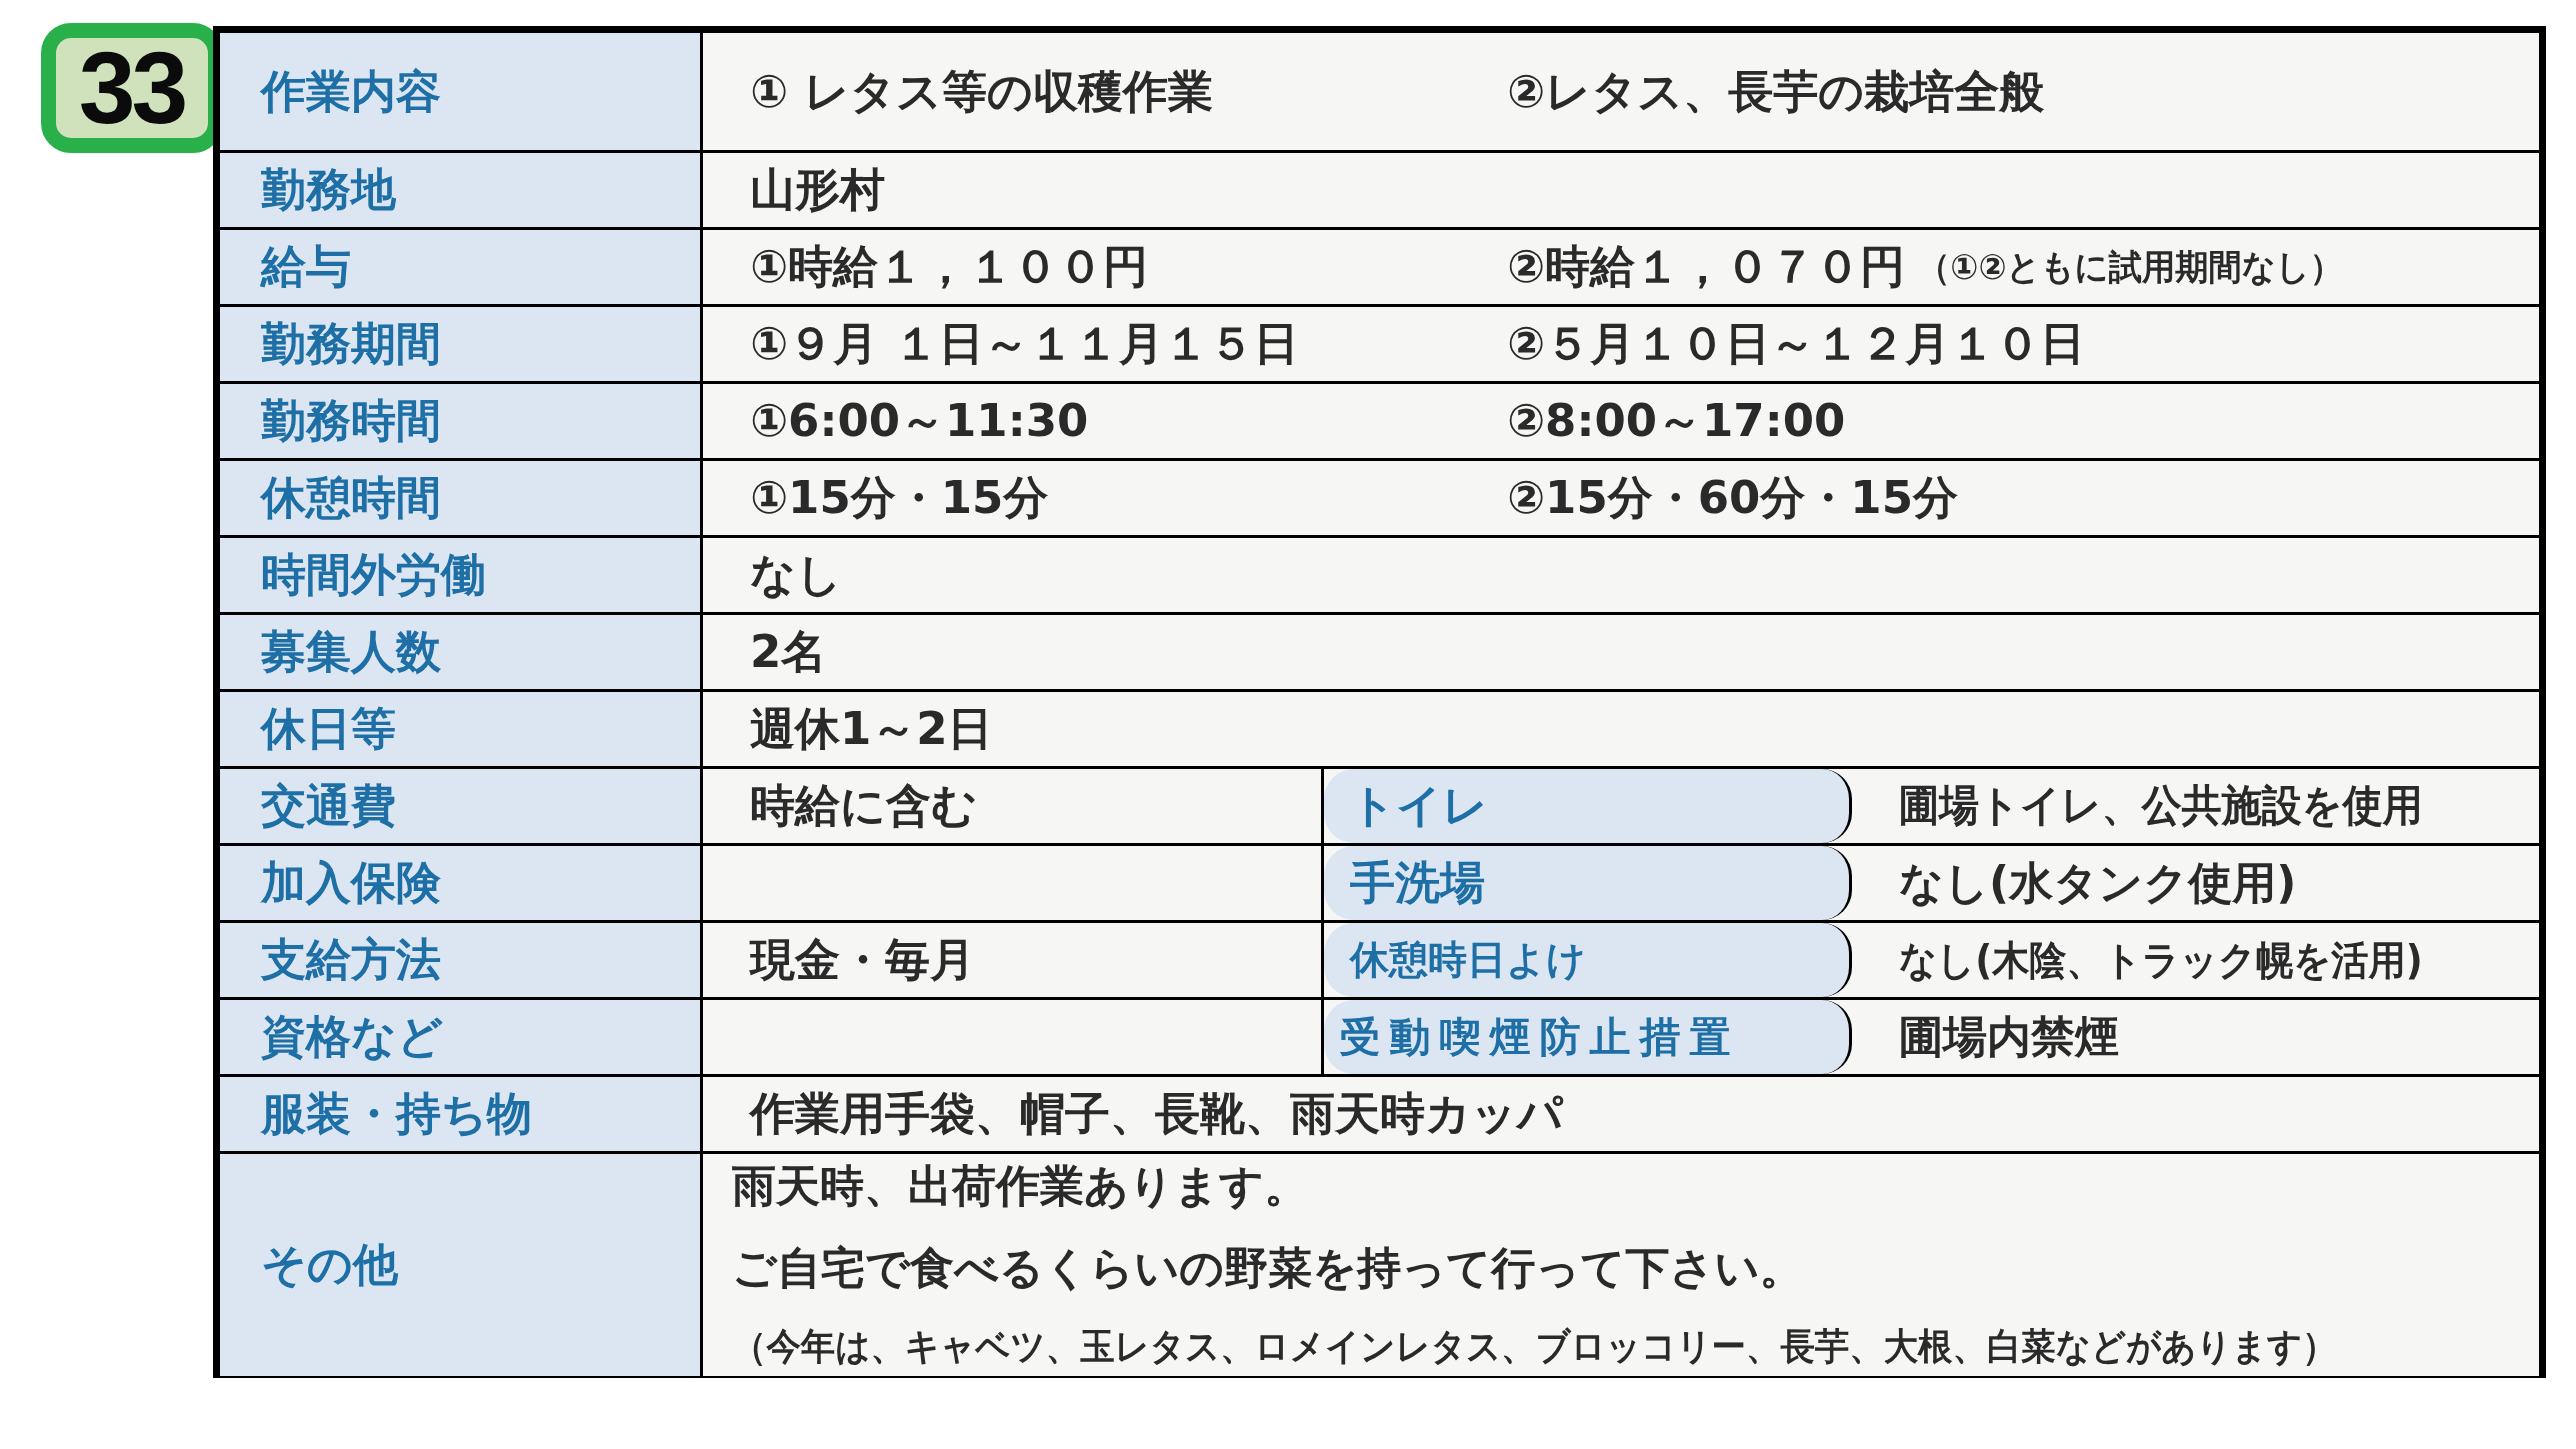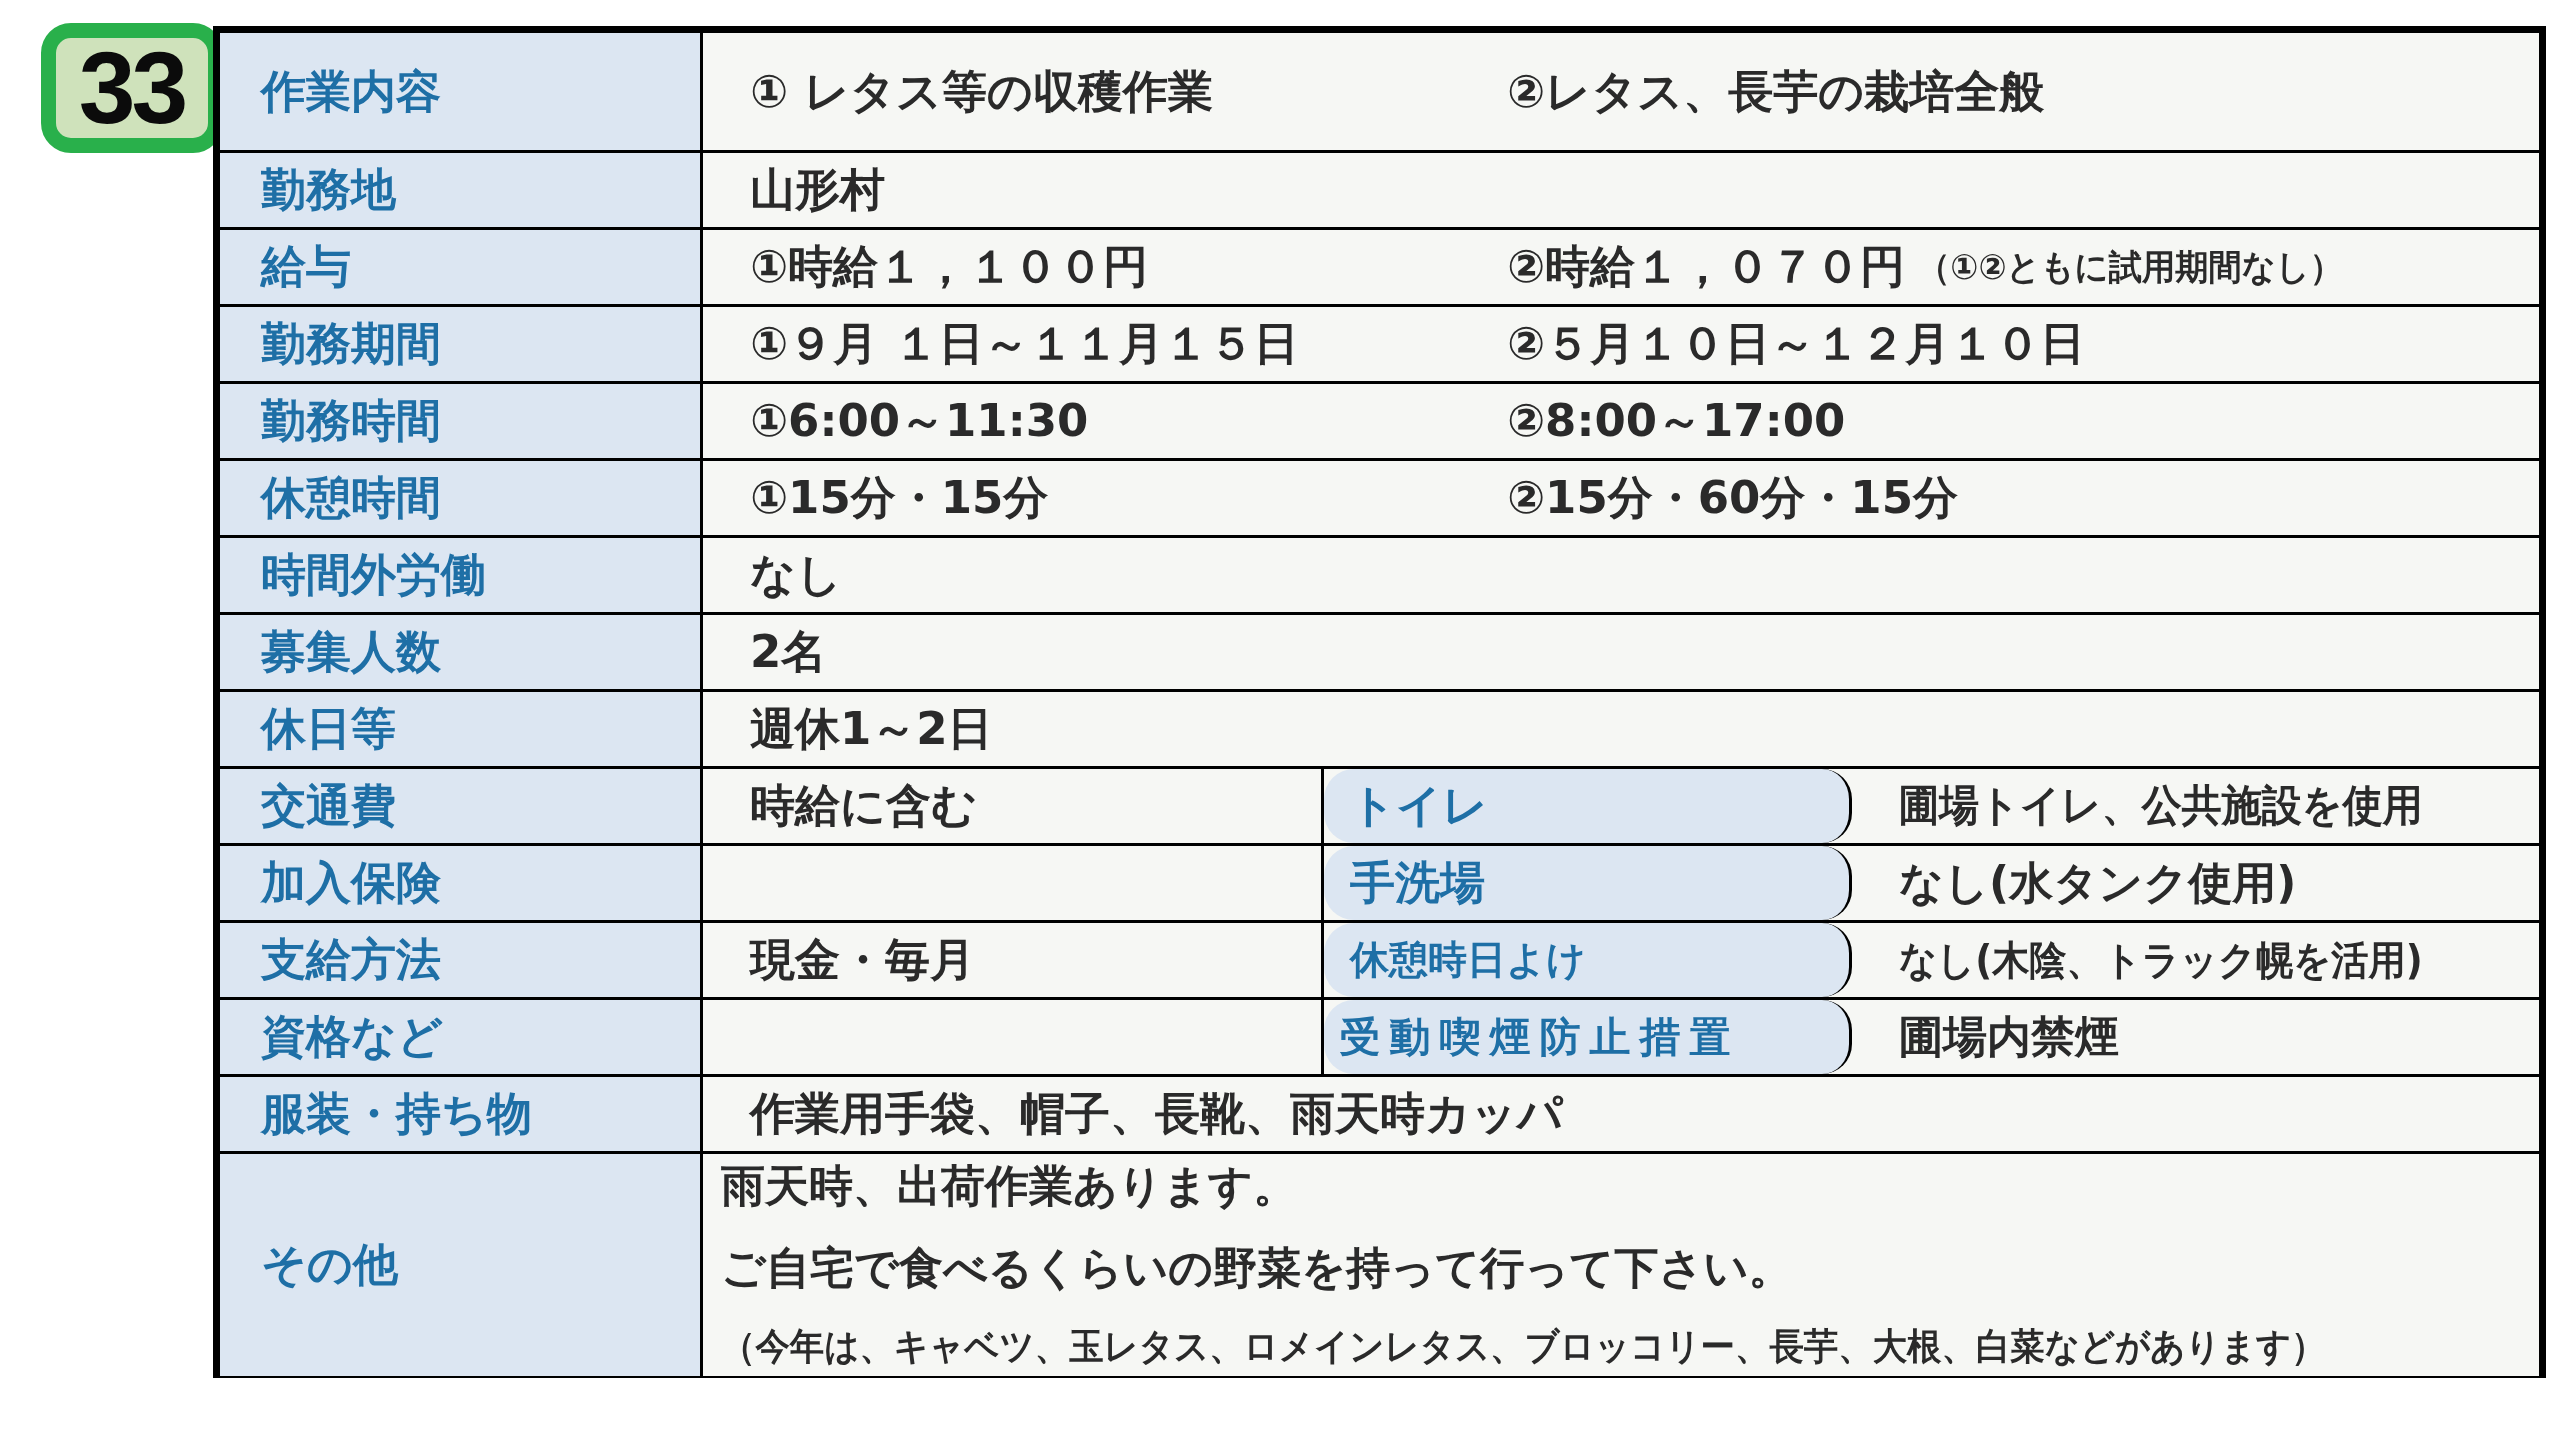--- a/index.html
+++ b/index.html
@@ -56,21 +56,21 @@
     font-size:35px;display:inline-block;transform:scaleX(.95);
     transform-origin:left center;margin-left:11.6px;color:#2a2a2a;
   }
   .cond{display:inline-block;transform:scaleX(.93);transform-origin:left center;}
   .v2a{font-size:43px;}
   .v2b{font-size:44px;}
   .v2c{font-size:40px;}
 
   .otherbox{
     flex:1;background:#f6f7f4;display:flex;flex-direction:column;
-    justify-content:center;padding-left:18px;box-sizing:border-box;overflow:hidden;gap:16px;
+    justify-content:center;padding-left:29px;box-sizing:border-box;overflow:hidden;gap:16px;
   }
   .otherline{
     height:68px;display:flex;align-items:center;white-space:nowrap;
     color:#2a2a2a;font-size:44px;font-weight:600;
   }
   .otherline.small{font-size:37px;height:61px;}
 </style>
 </head>
 <body>
 

